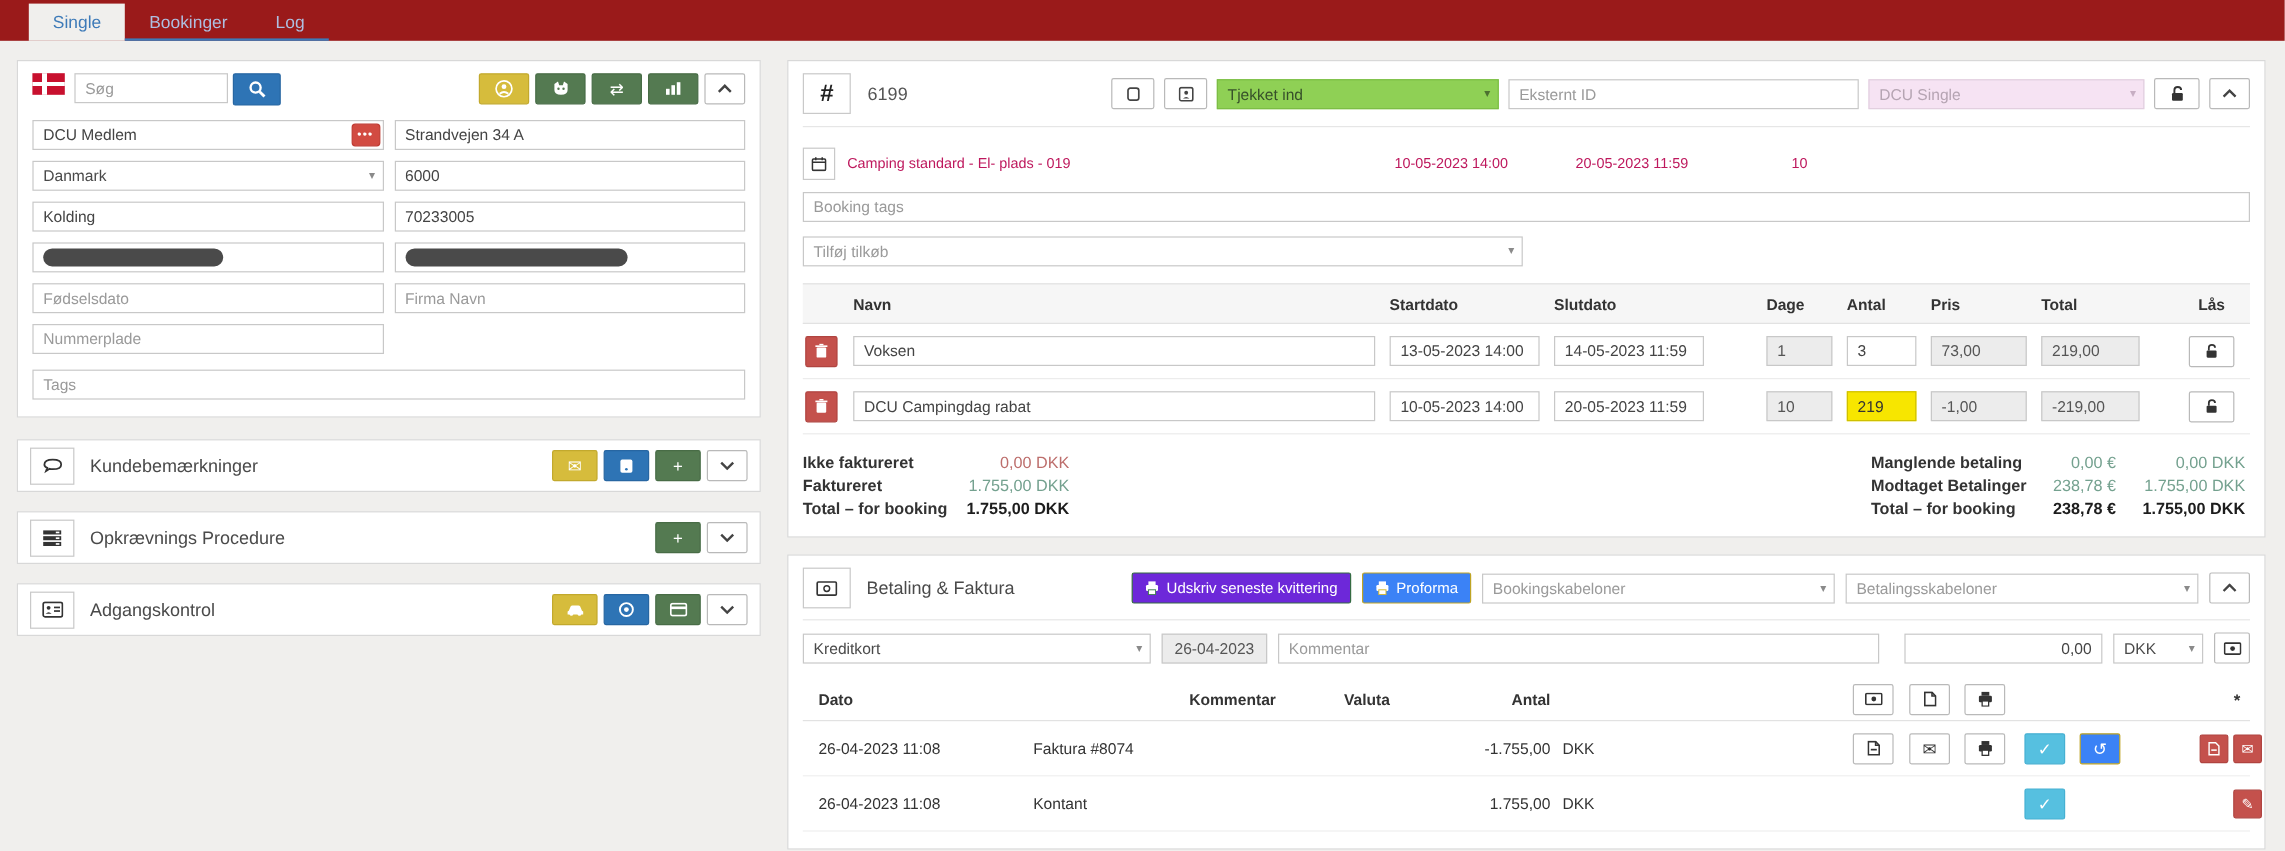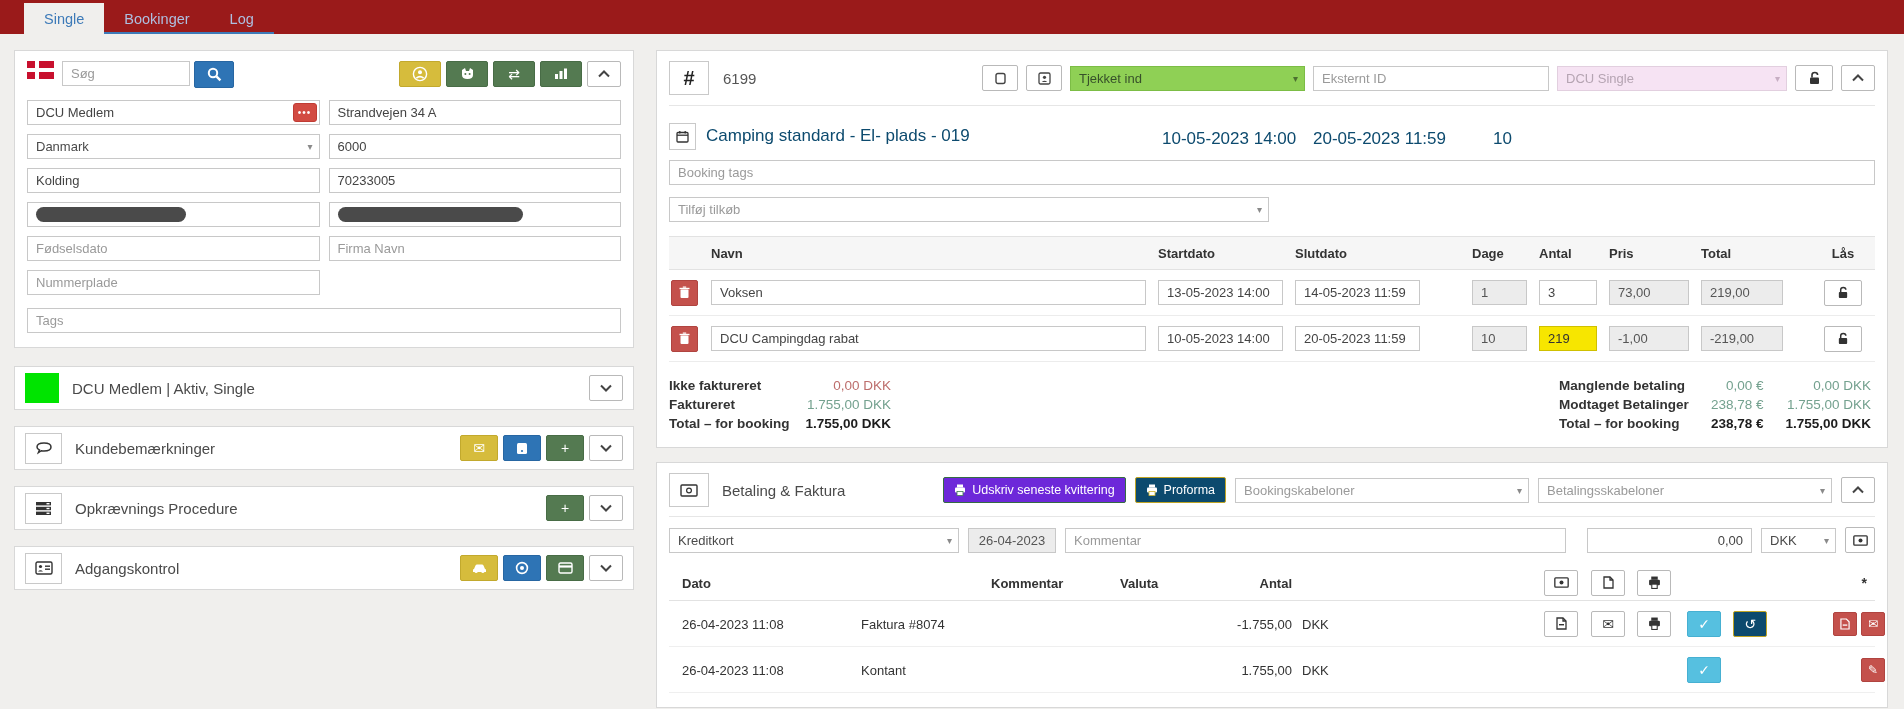--- a/index.html
+++ b/index.html
@@ -34,21 +34,21 @@
   .btn { display:inline-flex; align-items:center; justify-content:center; height:26px;
     border:1px solid transparent; border-radius:2px; cursor:pointer; flex:none; color:#fff; }
   .btn.w42 { width:42px; } .btn.w38 { width:38px; } .btn.w36 { width:36px; } .btn.w34 { width:34px; }
   .btn.white { background:#fff; border-color:#b9b9b9; color:#444; }
   .btn.yellow { background:#d6bc3c; border-color:#c2a92d; }
   .btn.green  { background:#547a51; border-color:#486c46; }
   .btn.dgreen { background:#6d28d9; border-color:#356b43; }
   .btn.blue   { background:#2e74b5; border-color:#2766a2; }
   .btn.red    { background:#c4514c; border-color:#b04440; }
   .btn.cyan   { background:#56c0e0; border-color:#46b0d2; }
-  .btn.gold   { background:#0c4a6e; border-color:#bfa424; }
+  .btn.gold   { background:#3b82f6; border-color:#bfa424; }
   .btn.txt { width:auto; padding:0 10px; gap:6px; font-size:12.5px; white-space:nowrap; }
   .glyph { font-size:14px; line-height:1; }
   .icon-box { width:37px; height:31px; border:1px solid #c9c9c9; background:#fff; flex:none;
     display:flex; align-items:center; justify-content:center; color:#3a3a3a; }
   svg { display:block; }
 
   
   .left-col { width:620px; flex:none; }
   .customer-card { padding:10px 12px 14px; margin-bottom:18px; }
   .search-row { display:flex; align-items:flex-start; margin-bottom:12px; }
@@ -76,21 +76,21 @@
   .right-col { flex:1; min-width:0; }
   .booking-card { padding:10px 12px 16px; margin-bottom:14px; }
   .bk-header { display:flex; align-items:center; gap:8px; padding-bottom:10px; border-bottom:1px solid #e6e6e6; }
   .hash-box { width:40px; height:34px; border:1px solid #c9c9c9; display:flex; align-items:center;
     justify-content:center; font-size:20px; font-weight:bold; color:#222; flex:none; }
   .bk-number { font-size:15px; color:#555; margin-left:6px; }
   .bk-header .spacer { flex:1; }
   .sel.status { width:235px; } .bk-header .ext-id { width:248px; } .sel.package { width:230px; }
 
   .pitch-row { position:relative; height:40px; display:flex; align-items:center; gap:10px;
-    margin-top:10px; font-size:17px; color:#0c4a6e; }
+    margin-top:10px; font-size:12px; color:#be185d; }
   .pitch-abs { position:absolute; top:13px; }
   .pos-start { left:493px; } .pos-end { left:644px; } .pos-days { left:824px; }
   .tags-input { margin-top:4px; }
   .addon-row { margin-top:12px; }
   .addon-row .sel { width:600px; }
 
   .addon-table { margin-top:14px; }
   .at-head, .at-row { display:flex; align-items:center; gap:12px; }
   .at-head { height:34px; background:#f6f6f6; border-top:1px solid #e2e2e2; border-bottom:1px solid #e2e2e2;
     font-weight:bold; color:#333; }
@@ -222,29 +222,20 @@
         </div>
         <input class="inp" placeholder="Fødselsdato" style="">
         <input class="inp" placeholder="Firma Navn" style="">
         <input class="inp" placeholder="Nummerplade" style="">
         <div class="tags-row">
           <input class="inp" placeholder="Tags" style="">
         </div>
       </div>
     </div>
 
-    <div class="card section-card">
-      <div class="green-square"></div>
-      <div class="section-title">DCU Medlem | Aktiv, Single</div>
-      <div class="btn white w34">
-        <svg width="12" height="8" viewBox="0 0 12 8">
-          <path d="M1 1.5 L6 6.5 L11 1.5" fill="none" stroke="#444" stroke-width="2"></path>
-        </svg>
-      </div>
-    </div>
 
     <div class="card section-card">
       <div class="icon-box">
         <svg width="18" height="15" viewBox="0 0 18 15">
           <path d="M2 6 Q2 2 9 2 Q16 2 16 6 Q16 10 9 10 Q7.5 10 6.3 9.7 L3.4 11.6 L4.4 8.9 Q2 8 2 6 Z" fill="none" stroke="#333" stroke-width="1.5"></path>
         </svg>
       </div>
       <div class="section-title">Kundebemærkninger</div>
       <div class="section-btns">
         <div class="btn yellow w38">
@@ -347,21 +338,21 @@
           <svg width="13" height="13" viewBox="0 0 13 13">
             <rect x="1" y="1" width="11" height="11" rx="1.5" fill="none" stroke="#444" stroke-width="1.3"></rect>
             <circle cx="6.5" cy="5.3" r="1.6" fill="#444"></circle>
             <path d="M3.8 10 Q6.5 7.5 9.2 10" fill="#444"></path>
           </svg>
         </div>
         <div class="sel status green-sel">
           <span>Tjekket ind</span>
           <span class="arr">▾</span>
         </div>
-        <input class="inp ext-id" style="width: 236px;" placeholder="Eksternt ID">
+        <input class="inp ext-id" style="width: 292px;" placeholder="Eksternt ID">
         <div class="sel package pink-sel">
           <span>DCU Single</span>
           <span class="arr">▾</span>
         </div>
         <div class="btn white w38">
           <svg width="13" height="14" viewBox="0 0 13 14">
             <rect x="2" y="6.5" width="9" height="6.5" rx="1" fill="#333"></rect>
             <path d="M4 6.5 L4 4 Q4 1.5 6.8 1.5 Q9.6 1.5 9.6 4" fill="none" stroke="#333" stroke-width="1.6"></path>
           </svg>
         </div>

